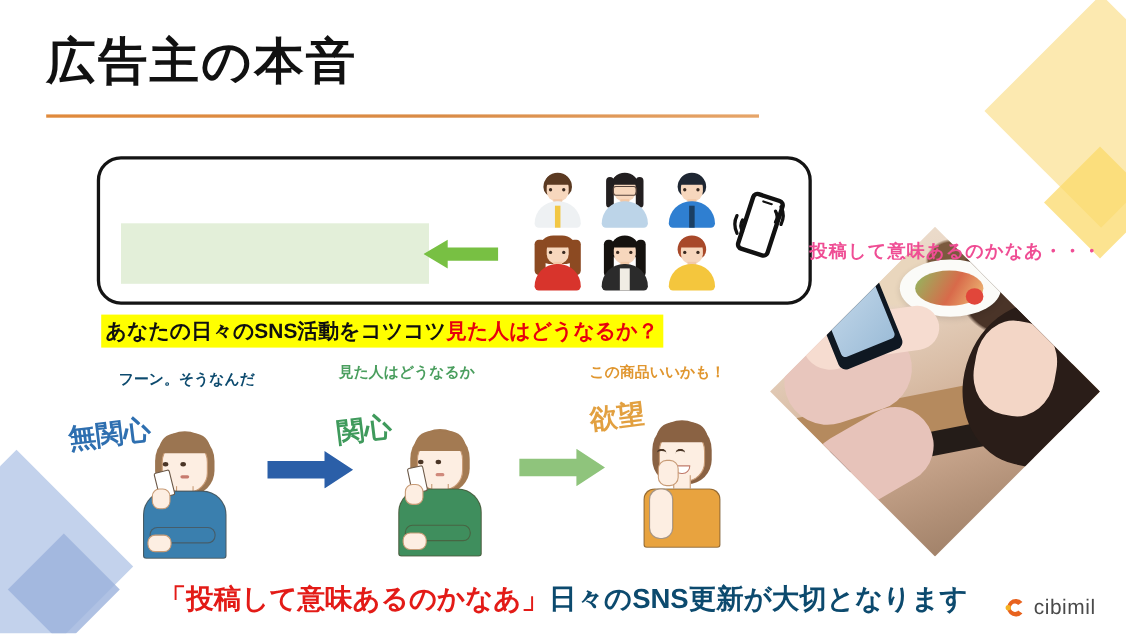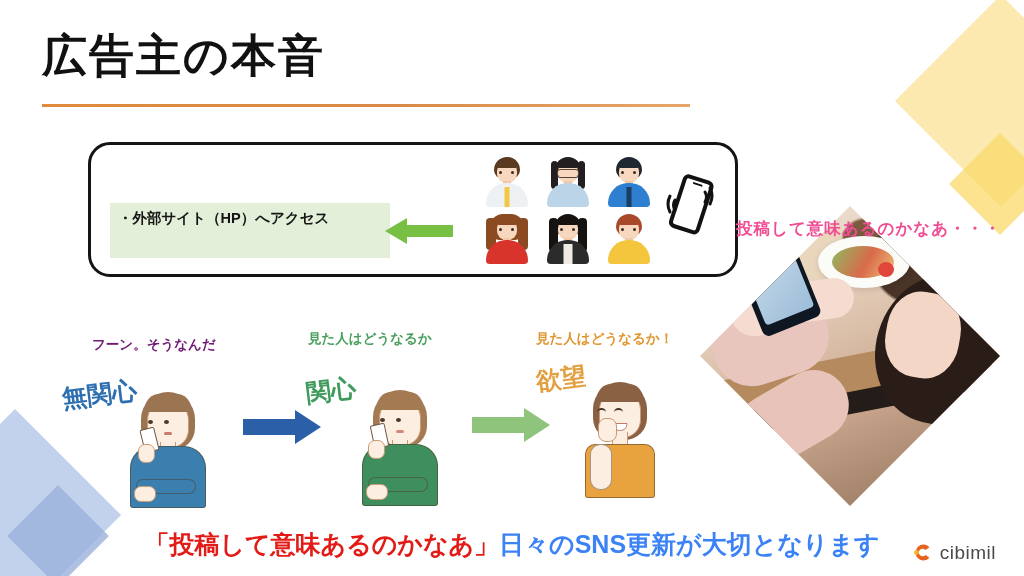--- a/index.html
+++ b/index.html
@@ -73,21 +73,21 @@
   #question{
     position:absolute;left:92px;top:286px;
     background:#ffff00;font-size:19px;font-weight:700;
     padding:2px 4px;white-space:nowrap;letter-spacing:0px;
   }
   #question .blk{color:#101010;}
   #question .red{color:#e8000d;}
 
   
   .caption{position:absolute;font-size:13.5px;font-weight:600;line-height:1.35;white-space:nowrap;}
-  #cap-1{left:92px;top:336px;color:#701a75;}
+  #cap-1{left:108px;top:336px;color:#0c4a6e;}
   #cap-2{left:308px;top:330px;color:#4a9e5e;}
   #cap-3{left:536px;top:330px;color:#e0962f;}
 
   
   .stage-label{
     position:absolute;font-size:25px;font-weight:700;
     transform:rotate(-7deg);white-space:nowrap;
   }
   #label-1{left:62px;top:378px;color:#2e6fb0;}
   #label-2{left:306px;top:374px;color:#3f9a5c;}
@@ -149,21 +149,21 @@
     position:absolute;left:736px;top:218px;
     color:#ef4d94;font-size:16.5px;font-weight:700;letter-spacing:1px;white-space:nowrap;
   }
 
   
   #bottom-msg{
     position:absolute;left:0;top:528px;width:1024px;text-align:center;
     font-size:25px;font-weight:700;white-space:nowrap;
   }
   #bottom-msg .red{color:#e31b17;}
-  #bottom-msg .blk{color:#3b82f6;}
+  #bottom-msg .blk{color:#0c4a6e;}
 
   
   #logo{position:absolute;right:28px;top:542px;display:flex;align-items:center;gap:7px;}
   #logo-mark{position:relative;width:21px;height:21px;}
   #logo-text{font-size:19px;color:#4a4a4a;letter-spacing:.5px;line-height:1;}
 </style>
 </head>
 <body>
 
 <div id="slide">
@@ -173,21 +173,20 @@
   <div class="deco deco-bl-big"></div>
   <div class="deco deco-bl-small"></div>
 
   <div id="title">広告主の本音</div>
   <div id="title-rule"></div>
 
   <div id="main-box"></div>
 
 
   <div id="green-box"></div>
-  <div class="bullet-line" id="bullet-1">・外部サイト（HP）へアクセス</div>
 
   <svg id="green-arrow" viewBox="0 0 68 30">
     <polygon points="0,15 22,2 22,9 68,9 68,21 22,21 22,28" fill="#78c043"></polygon>
   </svg>
 
   <div class="avatar" style="left:484px;top:155px;">
     <div class="av-hair" style="background:#5b3a22;"></div>
     <div class="av-face"></div>
     <div class="av-fringe" style="background:#5b3a22;"></div>
     <div class="av-eye" style="left:15px;"></div>
@@ -258,26 +257,29 @@
     <g transform="rotate(18 28 35)">
       <rect x="15" y="8" width="28" height="52" rx="4" fill="none" stroke="#111" stroke-width="4"></rect>
       <rect x="24" y="12" width="10" height="2" rx="1" fill="#111"></rect>
     </g>
     <path d="M8 26 Q4 34 8 42" stroke="#111" stroke-width="3" fill="none" stroke-linecap="round"></path>
     <path d="M13 30 Q10 35 13 40" stroke="#111" stroke-width="3" fill="none" stroke-linecap="round"></path>
     <path d="M48 18 Q52 26 48 34" stroke="#111" stroke-width="3" fill="none" stroke-linecap="round"></path>
     <path d="M43 22 Q46 27 43 32" stroke="#111" stroke-width="3" fill="none" stroke-linecap="round"></path>
   </svg>
 
+  <div id="question">
+    <span class="blk">あなたの日々のSNS活動をコツコツ</span><span class="red">見た人はどうなるか？</span>
+  </div>
 
   <div class="caption" id="cap-1">フーン。そうなんだ</div>
   <div class="caption" id="cap-2">
     <div>見た人はどうなるか</div>
   </div>
-  <div class="caption" id="cap-3">見た人はどうなるか！</div>
+  <div class="caption" id="cap-3">この商品いいかも！</div>
 
   <div class="stage-label" id="label-1">無関心</div>
   <div class="stage-label" id="label-2">関心</div>
   <div class="stage-label" id="label-3">欲望</div>
 
   <div class="person" style="left:120px;top:388px;">
     <div class="p-hair-back"></div>
     <div class="p-face"></div>
     <div class="p-fringe"></div>
     <div class="p-eye l"></div>

